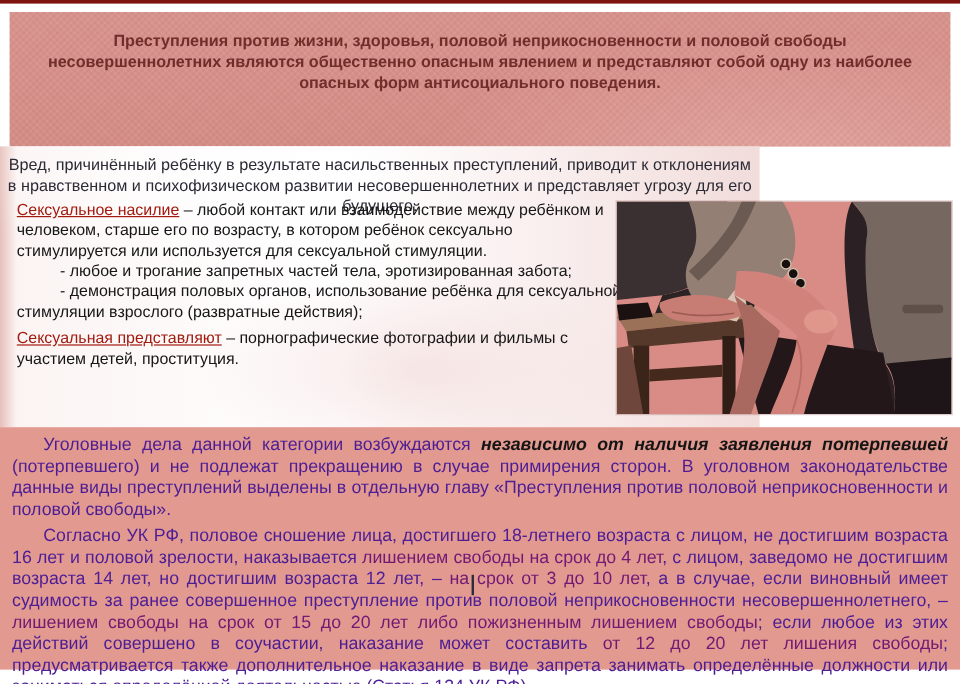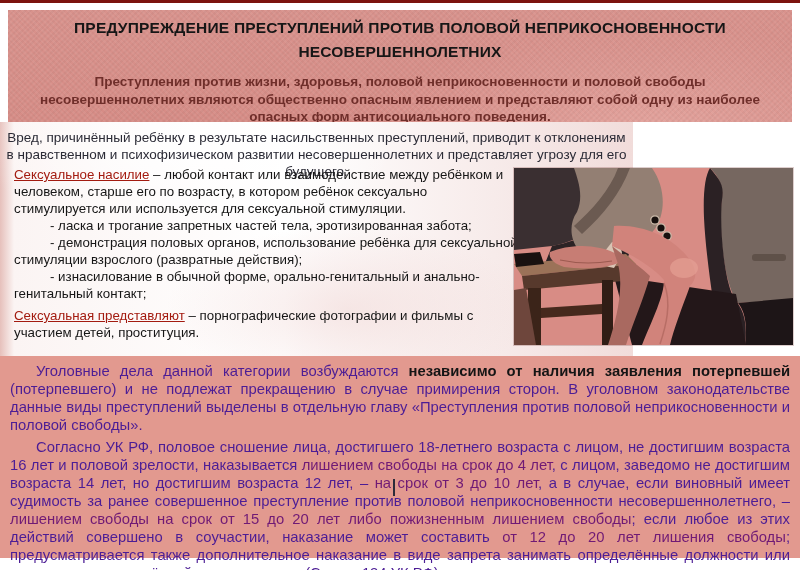--- a/index.html
+++ b/index.html
@@ -62,48 +62,46 @@
       radial-gradient(ellipse 300px 160px at 88% 20%, #eca89f 0%, rgba(236,168,159,0) 70%),
       linear-gradient(180deg,#e59b93 0%,#e09holder 100%);
     background-color:#e2998f;
     padding:6px 10px 0 10px;
   }
   .legal-para{
     text-align:justify;text-indent:26px;
     font-size:14.8px;line-height:18px;color:#151515;margin:0 0 4px 0;
   }
   .run-normal{color:#4c1d95;}
-  .run-bold{color:#151515;font-weight:bold;}
+  .run-bold{color:#151515;font-weight:bold;font-style:italic;}
   .run-red{color:#701a75;}
   .caret{
     position:absolute;left:393px;top:123px;width:2px;height:17px;background:#2c2c3a;
   }
 </style>
 </head>
 <body>
 
 <div class="page">
 
   <div class="top-rule"></div>
 
   <div class="header">
-    <div class="header-title">ПРЕДУПРЕЖДЕНИЕ ПРЕСТУПЛЕНИЙ ПРОТИВ ПОЛОВОЙ НЕПРИКОСНОВЕННОСТИ НЕСОВЕРШЕННОЛЕТНИХ</div>
     <div class="header-subtitle">Преступления против жизни, здоровья, половой неприкосновенности и половой свободы несовершеннолетних являются общественно опасным явлением и представляют собой одну из наиболее опасных форм антисоциального поведения.</div>
   </div>
 
   <div class="middle">
     <div class="harm-note">Вред, причинённый ребёнку в результате насильственных преступлений, приводит к отклонениям в нравственном и психофизическом развитии несовершеннолетних и представляет угрозу для его будущего.</div>
 
     <div class="left-col">
       <div>
         <span class="term">Сексуальное насилие</span><span> – любой контакт или взаимодействие между ребёнком и человеком, старше его по возрасту, в котором ребёнок сексуально стимулируется или используется для сексуальной стимуляции.</span>
       </div>
-      <div class="v-item">- ласка и трогание запретных частей тела, эротизированная забота;</div>
+      <div class="v-item">- любое и трогание запретных частей тела, эротизированная забота;</div>
       <div class="v-item">- демонстрация половых органов,  использование ребёнка для сексуальной стимуляции взрослого (развратные действия);</div>
-      <div class="v-item">- изнасилование в обычной форме, орально-генитальный и анально-генитальный контакт;</div>
       <div class="exploit-para">
         <span class="term">Сексуальная представляют</span><span> – порнографические фотографии и фильмы с участием детей, проституция.</span>
       </div>
     </div>
 
     <svg class="photo" viewBox="0 0 279 177" preserveAspectRatio="none">
 
       <rect width="279" height="177" fill="#d88c85"></rect>
 
       <path d="M196,0 L279,0 L279,132 L224,135 C210,118 204,60 208,30 C210,14 200,4 196,0 Z" fill="#766760"></path>

